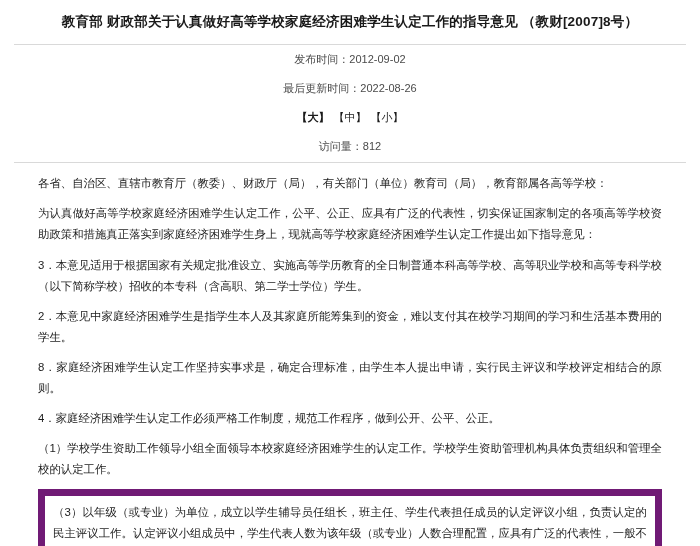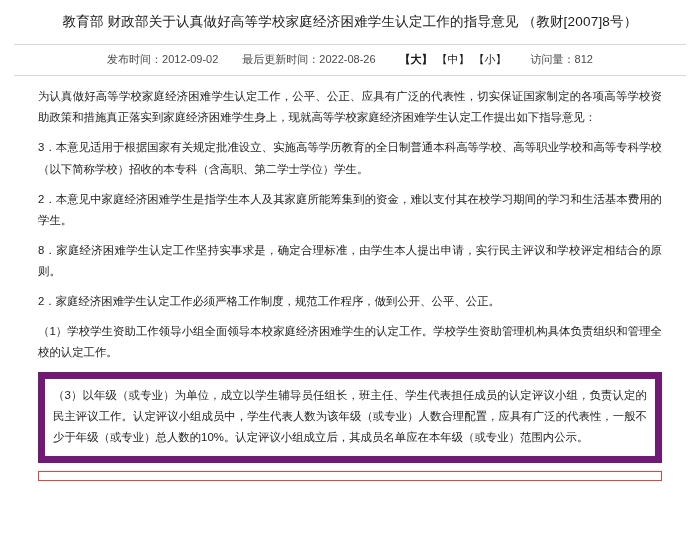--- a/index.html
+++ b/index.html
@@ -11,41 +11,42 @@
   }
   .page {
     position: relative;
     width: 700px;
     height: 546px;
     background: #ffffff;
     overflow: hidden;
   }
   .doc-title {
     font-size: 13.5px;
-    font-weight: normal;
+    font-weight: bold;
     color: #1a1a1a;
     text-align: center;
     line-height: 1.5;
     padding: 12px 48px 6px 48px;
     letter-spacing: 0.2px;
   }
   .divider {
     border: none;
     border-top: 1px solid #d9d9d9;
     margin: 6px 14px 0 14px;
   }
   .meta-bar {
     display: flex;
     align-items: center;
     justify-content: center;
-    gap: 24px;
+    gap: 14px;
     font-size: 11px;
     color: #4a4a4a;
     padding: 7px 0 8px 0;
     flex-wrap: nowrap;
+    flex-direction: column;
   }
   .meta-item { white-space: nowrap; }
   .font-sizes {
     display: inline-flex;
     align-items: center;
     gap: 4px;
   }
   .font-size-btn {
     color: #1a1a1a;
     cursor: pointer;
@@ -98,26 +99,27 @@
       <span class="font-size-btn">【中】</span>
       <span class="font-size-btn">【小】</span>
     </span>
     <span class="meta-item">访问量：812</span>
   </div>
 
   <hr class="divider2">
 
   <div class="body-wrap">
 
+    <p class="para">各省、自治区、直辖市教育厅（教委）、财政厅（局），有关部门（单位）教育司（局），教育部属各高等学校：</p>
     <p class="para">为认真做好高等学校家庭经济困难学生认定工作，公平、公正、应具有广泛的代表性，切实保证国家制定的各项高等学校资助政策和措施真正落实到家庭经济困难学生身上，现就高等学校家庭经济困难学生认定工作提出如下指导意见：</p>
 
     <p class="para">3．本意见适用于根据国家有关规定批准设立、实施高等学历教育的全日制普通本科高等学校、高等职业学校和高等专科学校（以下简称学校）招收的本专科（含高职、第二学士学位）学生。</p>
     <p class="para">2．本意见中家庭经济困难学生是指学生本人及其家庭所能筹集到的资金，难以支付其在校学习期间的学习和生活基本费用的学生。</p>
     <p class="para">8．家庭经济困难学生认定工作坚持实事求是，确定合理标准，由学生本人提出申请，实行民主评议和学校评定相结合的原则。</p>
-    <p class="para">2．家庭经济困难学生认定工作必须严格工作制度，规范工作程序，做到公开、公平、公正。</p>
+    <p class="para">4．家庭经济困难学生认定工作必须严格工作制度，规范工作程序，做到公开、公平、公正。</p>
     <p class="para">（1）学校学生资助工作领导小组全面领导本校家庭经济困难学生的认定工作。学校学生资助管理机构具体负责组织和管理全校的认定工作。</p>
 
     <div class="boxed">
       <p class="para">（3）以年级（或专业）为单位，成立以学生辅导员任组长，班主任、学生代表担任成员的认定评议小组，负责认定的民主评议工作。认定评议小组成员中，学生代表人数为该年级（或专业）人数合理配置，应具有广泛的代表性，一般不少于年级（或专业）总人数的10%。认定评议小组成立后，其成员名单应在本年级（或专业）范围内公示。</p>
     </div>
 
     <div class="boxed2">
       
     </div>
 

